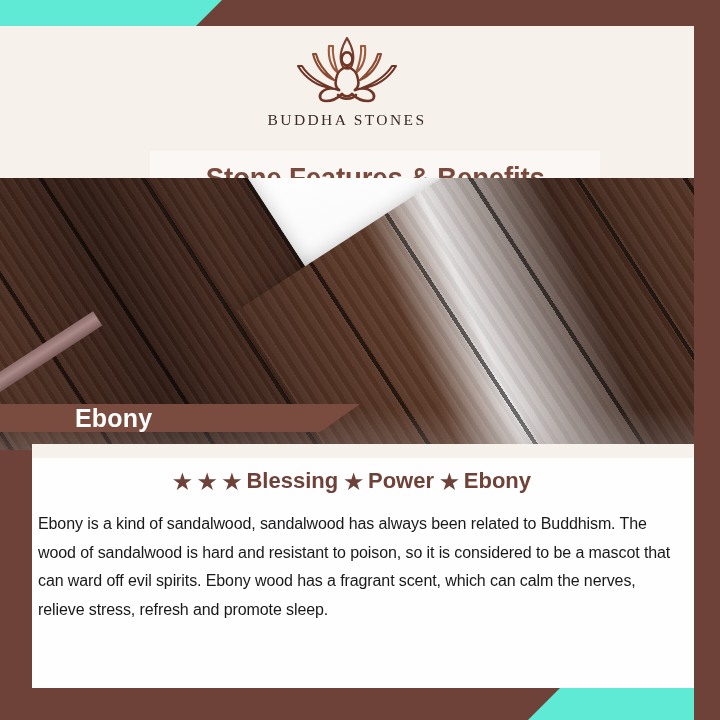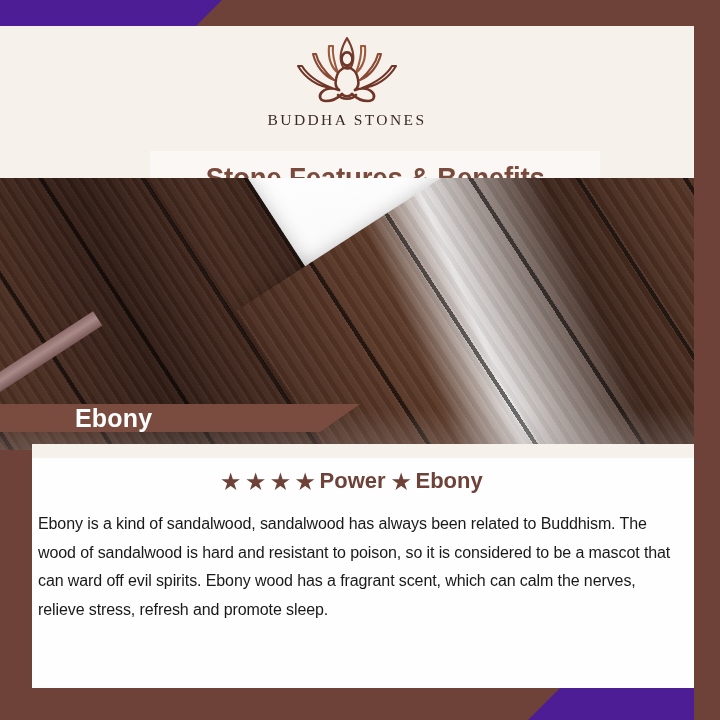--- a/index.html
+++ b/index.html
@@ -4,21 +4,21 @@
 <title>Buddha Stones - Ebony</title>
 <style>
   * { margin:0; padding:0; box-sizing:border-box; }
   html,body { width:720px; height:720px; }
   body {
     font-family:"Liberation Sans", sans-serif;
     background:#f6f0ea;
     overflow:hidden;
     position:relative;
   }
-  .page { position:relative; width:720px; height:720px; background:#4c1d95; overflow:hidden; }
+  .page { position:relative; width:720px; height:720px; background:#5eead4; overflow:hidden; }
 
   
   .bar-top {
     position:absolute; top:0; left:196px; width:524px; height:26px;
     background:#6e4238;
     clip-path: polygon(26px 0, 100% 0, 100% 100%, 0 100%);
   }
   .bar-right {
     position:absolute; top:0; right:0; width:26px; height:720px;
     background:#6e4238;
@@ -214,20 +214,21 @@
     <div class="content-top-strip"></div>
     <div class="benefits">
         <div class="benefit">
           <span class="star">★</span>
         </div>
         <div class="benefit">
           <span class="star">★</span>
         </div>
         <div class="benefit">
           <span class="star">★</span>
+          <span>Blessing</span>
         </div>
         <div class="benefit">
           <span class="star">★</span>
           <span>Power</span>
         </div>
         <div class="benefit">
           <span class="star">★</span>
           <span>Ebony</span>
         </div>
       </div>

